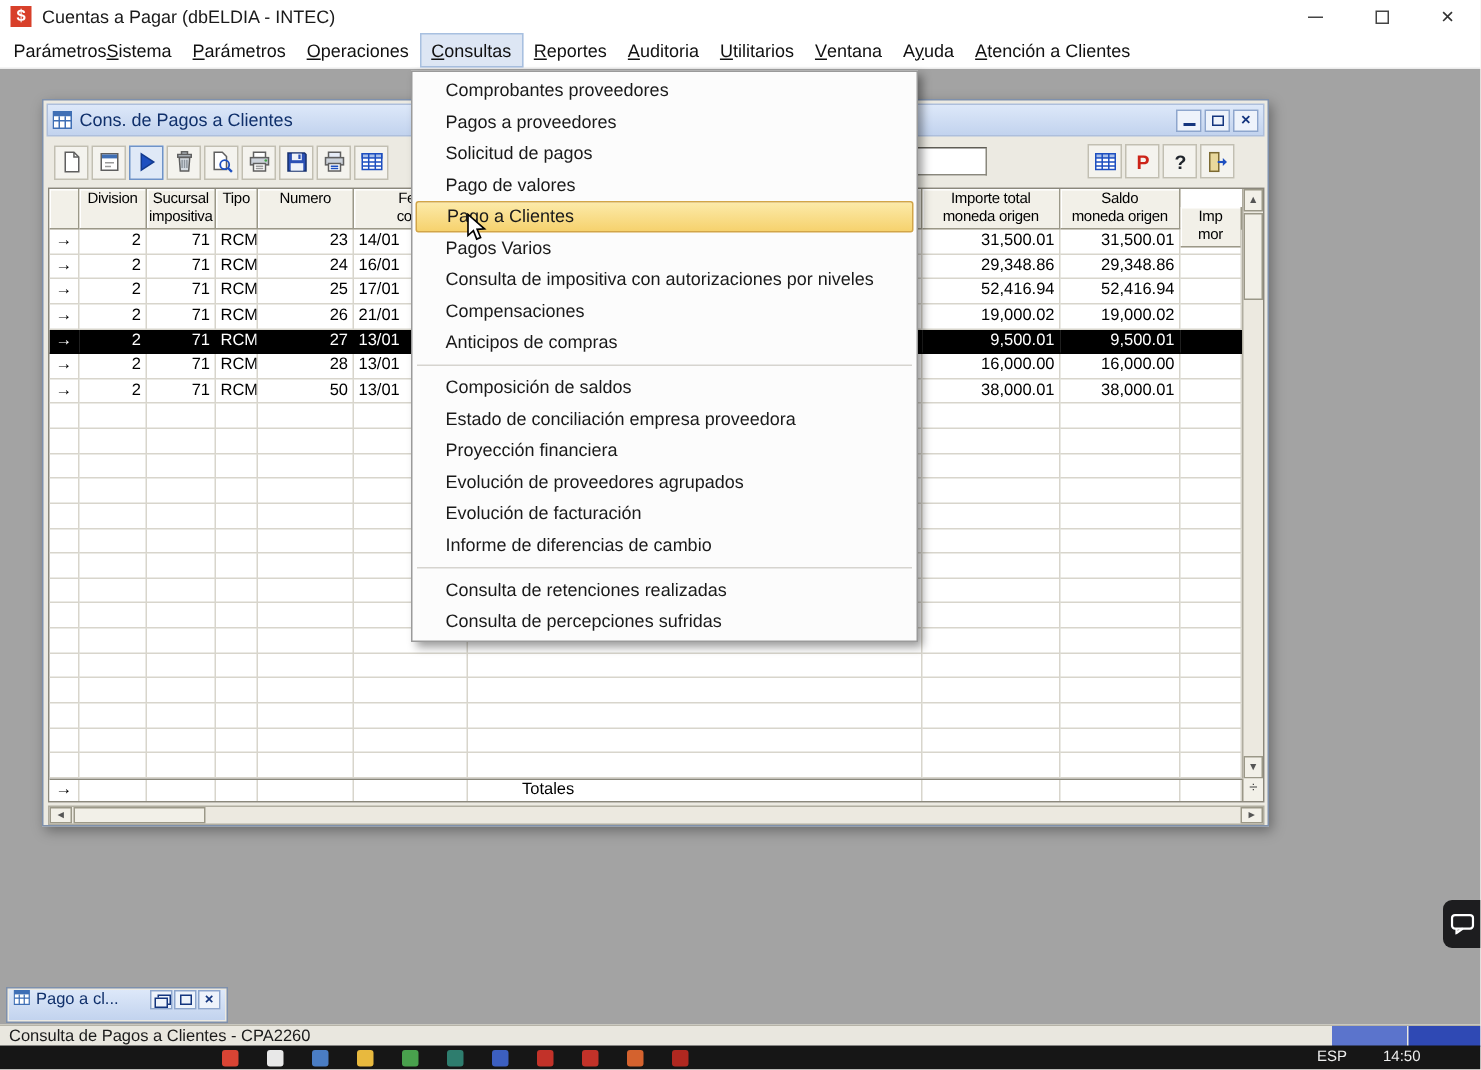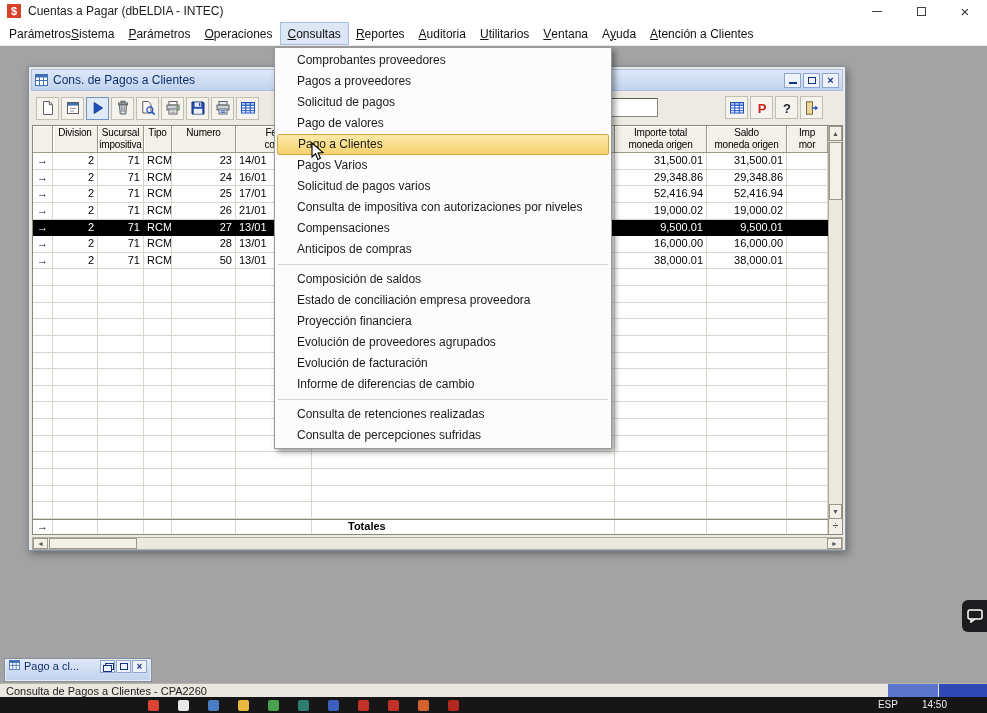--- a/index.html
+++ b/index.html
@@ -281,21 +281,21 @@
       <div class="grid-header">
           <div class="gh" style="width: 20px;"></div>
           <div class="gh" style="width: 45px;">Division</div>
           <div class="gh" style="width: 46px;">Sucursal<br>impositiva</div>
           <div class="gh" style="width: 28px;">Tipo</div>
           <div class="gh" style="width: 64px;">Numero</div>
           <div class="gh" style="width: 76px;">Fec<br>cont</div>
           <div class="gh" style="width: 303px;"></div>
           <div class="gh" style="width: 92px;">Importe total<br>moneda origen</div>
           <div class="gh" style="width: 80px;">Saldo<br>moneda origen</div>
-          <div class="gh" style="width: 41px;">Imp<br>mor</div>
+          <div class="gh" style="width: 41px; margin-top: 12px;">Imp<br>mor</div>
         </div>
       <div class="grid-body">
           <div class="g-row">
             <div class="g-cell a-c" style="width: 20px;">→</div>
             <div class="g-cell a-r" style="width: 45px;">2</div>
             <div class="g-cell a-r" style="width: 46px;">71</div>
             <div class="g-cell a-l" style="width: 28px;">RCM</div>
             <div class="g-cell a-r" style="width: 64px;">23</div>
             <div class="g-cell a-l" style="width: 76px;">14/01</div>
             <div class="g-cell a-l" style="width: 303px;"></div>
@@ -557,21 +557,21 @@
           </div>
         </div>
       <div class="totals-row">
           <div class="g-row totals">
             <div class="g-cell a-c" style="width: 20px;">→</div>
             <div class="g-cell a-r" style="width: 45px;"></div>
             <div class="g-cell a-r" style="width: 46px;"></div>
             <div class="g-cell a-l" style="width: 28px;"></div>
             <div class="g-cell a-r" style="width: 64px;"></div>
             <div class="g-cell a-l" style="width: 76px;"></div>
-            <div class="g-cell a-l" style="width: 303px; font-weight: bold;">Totales</div>
+            <div class="g-cell a-l" style="width: 303px;">Totales</div>
             <div class="g-cell a-r" style="width: 92px;"></div>
             <div class="g-cell a-r" style="width: 80px;"></div>
             <div class="g-cell a-l" style="width: 41px;"></div>
           </div>
         </div>
       <div class="vscroll">
         <div class="vs-btn up">
             <span>▲</span>
           </div>
         <div class="vs-thumb"></div>
@@ -619,21 +619,20 @@
 
 </div>
 
 <div class="dropdown">
     <div class="dd-item">Comprobantes proveedores</div>
     <div class="dd-item">Pagos a proveedores</div>
     <div class="dd-item">Solicitud de pagos</div>
     <div class="dd-item">Pago de valores</div>
     <div class="dd-item hl">Pago a Clientes</div>
     <div class="dd-item">Pagos Varios</div>
-    <div class="dd-item">Solicitud de pagos varios</div>
     <div class="dd-item">Consulta de impositiva con autorizaciones por niveles</div>
     <div class="dd-item">Compensaciones</div>
     <div class="dd-item">Anticipos de compras</div>
     <div class="dd-sep"></div>
     <div class="dd-item">Composición de saldos</div>
     <div class="dd-item">Estado de conciliación empresa proveedora</div>
     <div class="dd-item">Proyección financiera</div>
     <div class="dd-item">Evolución de proveedores agrupados</div>
     <div class="dd-item">Evolución de facturación</div>
     <div class="dd-item">Informe de diferencias de cambio</div>

